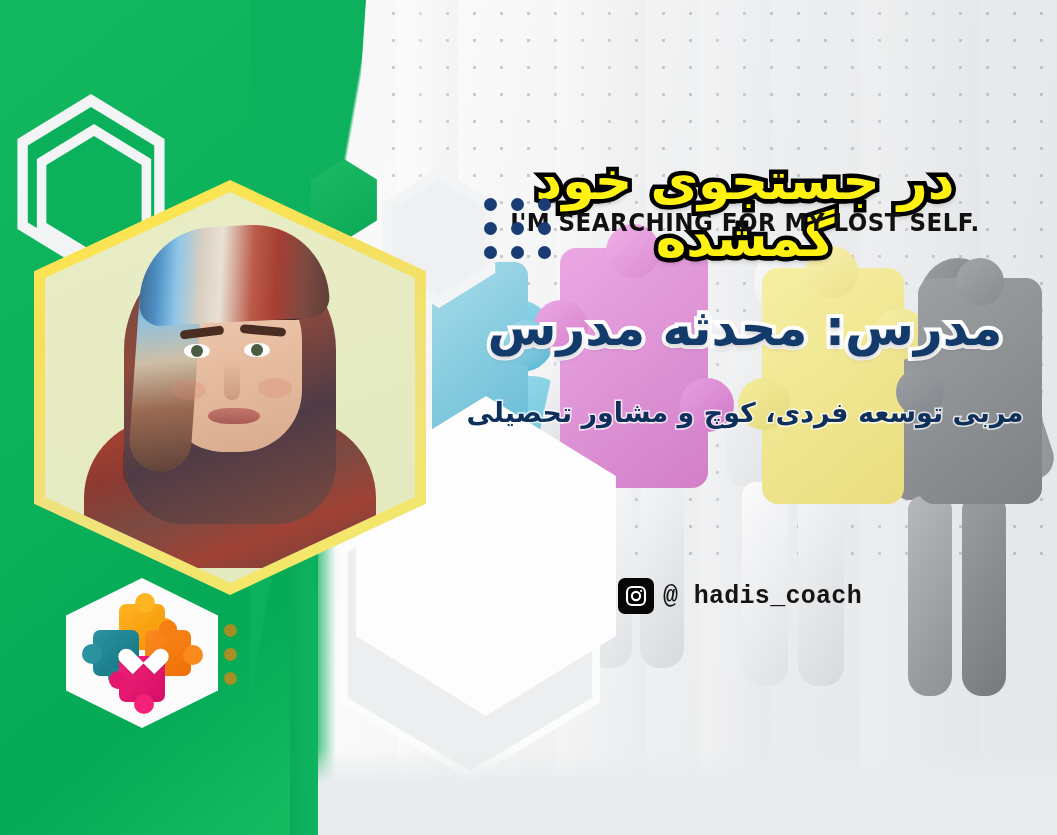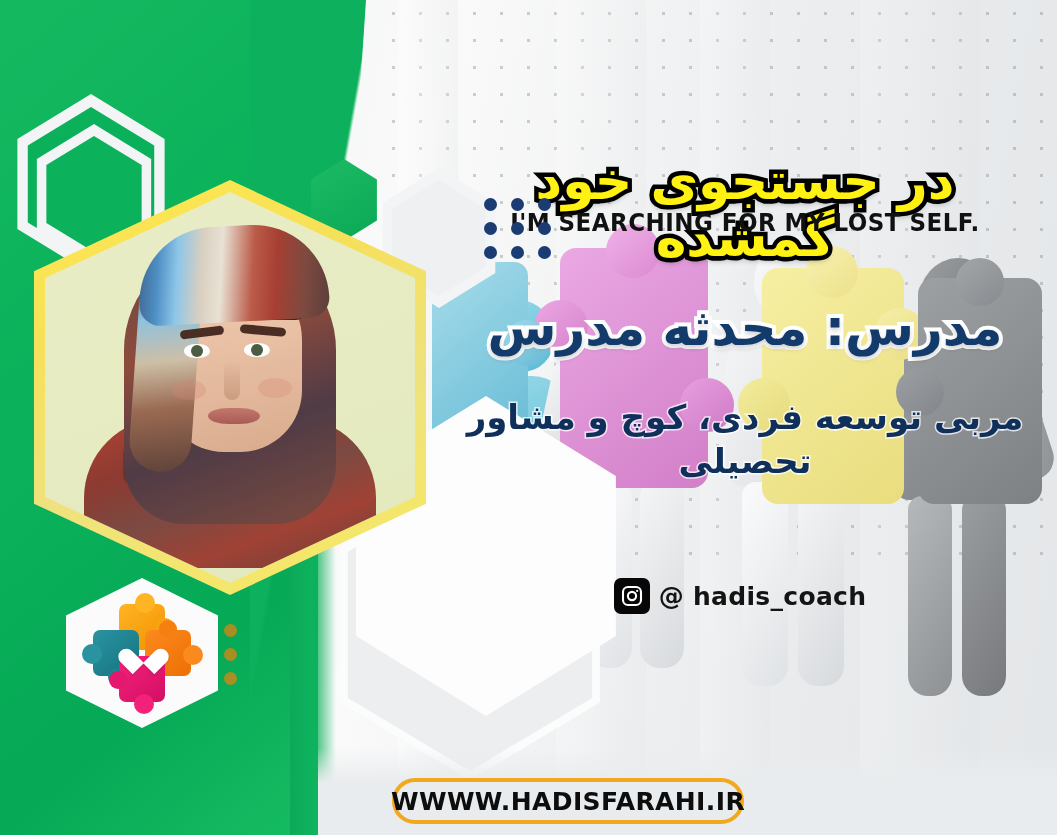--- a/index.html
+++ b/index.html
@@ -221,40 +221,40 @@
     text-align:center;
     font-size:50px;font-weight:bold;line-height:1.15;
     color:#123a6b;
     -webkit-text-stroke:8px #ffffff;
     paint-order:stroke fill;
     text-shadow:0 3px 5px rgba(0,0,0,.18);
   }
   .role{
     position:absolute;right:18px;top:395px;width:588px;
     text-align:center;
-    font-size:34px;font-weight:bold;line-height:1.3;
+    font-size:27px;font-weight:bold;line-height:1.3;
     color:#10305c;
     -webkit-text-stroke:3px rgba(255,255,255,.75);
     paint-order:stroke fill;
   }
   .datetime{
     position:absolute;right:18px;top:498px;width:600px;
     text-align:center;
     font-size:40px;font-weight:bold;line-height:1.2;
     color:#0a0a0a;
     -webkit-text-stroke:7px #ffffff;
     paint-order:stroke fill;
   }
 
   .socials{
     position:absolute;right:28px;top:578px;width:578px;
     direction:ltr;
     display:flex;justify-content:center;align-items:center;gap:42px;
   }
-  .social{display:flex;align-items:center;gap:9px;}
+  .social{display:flex;align-items:center;gap:9px;font-family:Liberation Mono, monospace;}
   .social .label{font-size:25px;font-weight:bold;color:#141414;letter-spacing:.3px;}
   .ico-sq{
     width:36px;height:36px;background:#070707;border-radius:7px;
     display:flex;align-items:center;justify-content:center;
     flex:none;
   }
 
   
   .site-pill{
     position:absolute;left:392px;top:778px;width:352px;height:46px;
@@ -445,17 +445,14 @@
           </svg>
         </span>
         <span class="label">@ hadis_coach</span>
       </div>
 
 
     </div>
   </div>
 
   <div class="bottom-strip"></div>
-  <div class="site-pill">
-    <span>WWWW.HADISFARAHI.IR</span>
-  </div>
 
 </div>
 
 </body></html>

